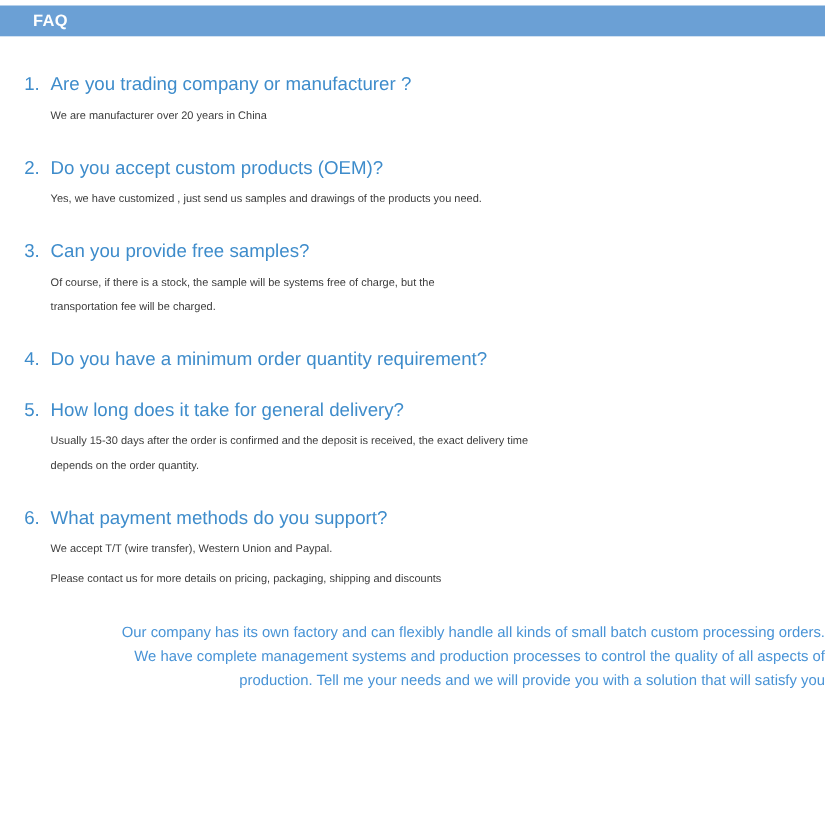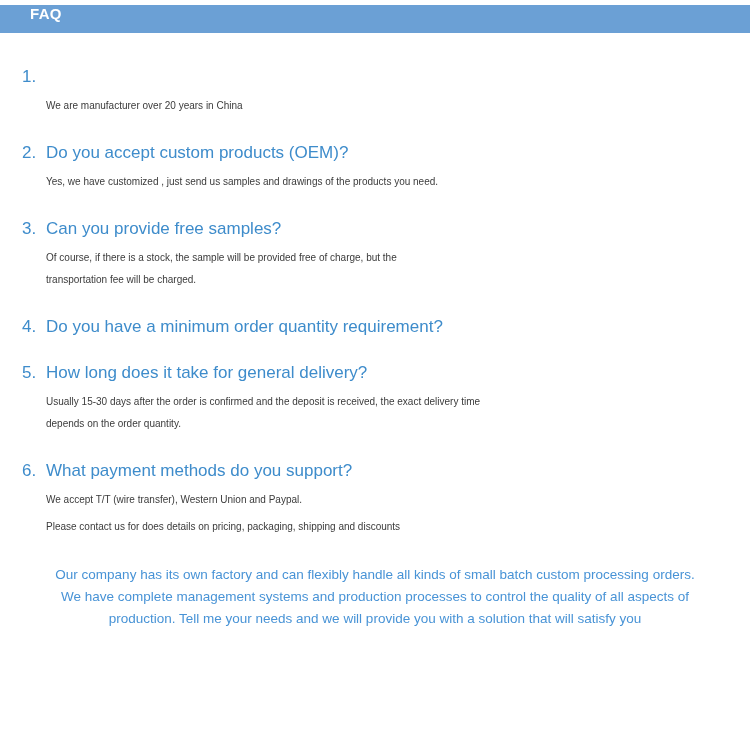--- a/index.html
+++ b/index.html
@@ -16,21 +16,21 @@
   .page {
     width: 750px;
     height: 754px;
     background: #ffffff;
   }
   .header-bar {
     margin-top: 5px;
     height: 28px;
     background: var(--bar-color, #6BA0D5);
     display: flex;
-    align-items: flex-start;
+    align-items: center;
     padding-left: 30px;
     box-sizing: border-box;
   }
   .header-title {
     color: #ffffff;
     font-weight: 700;
     font-size: 15px;
     letter-spacing: 0.3px;
   }
   .content {
@@ -59,55 +59,56 @@
   }
   .answer + .answer {
     margin-top: 5px;
   }
   .footer-note {
     margin-top: 10px;
     color: var(--f-color, #4893D6);
     font-size: 13.5px;
     line-height: 22px;
     white-space: pre;
-    text-align: center;
+    text-align: right;
   }
 </style>
 </head>
 <body>
 
 <div class="page">
 
   <div class="header-bar">
     <span class="header-title">FAQ</span>
   </div>
 
   <div class="content">
 
     <div class="faq-item">
       <div class="question">
         <span class="q-num">1.</span>
+        <span class="q-text">Are you trading company or manufacturer ?</span>
       </div>
       <div class="answer">We are manufacturer over 20 years in China</div>
     </div>
 
     <div class="faq-item">
       <div class="question">
         <span class="q-num">2.</span>
         <span class="q-text">Do you accept custom products (OEM)?</span>
       </div>
       <div class="answer">Yes, we have customized , just send us samples and drawings of the products you need.</div>
     </div>
 
     <div class="faq-item">
       <div class="question">
         <span class="q-num">3.</span>
         <span class="q-text">Can you provide free samples?</span>
       </div>
-      <div class="answer">Of course, if there is a stock, the sample will be provided free of charge, but the
+      <div class="answer">Of course, if there is a stock, the sample will be systems free of charge, but the
 transportation fee will be charged.</div>
     </div>
 
     <div class="faq-item">
       <div class="question">
         <span class="q-num">4.</span>
         <span class="q-text">Do you have a minimum order quantity requirement?</span>
       </div>
     </div>
 
@@ -119,21 +120,21 @@
       <div class="answer">Usually 15-30 days after the order is confirmed and the deposit is received, the exact delivery time
 depends on the order quantity.</div>
     </div>
 
     <div class="faq-item">
       <div class="question">
         <span class="q-num">6.</span>
         <span class="q-text">What payment methods do you support?</span>
       </div>
       <div class="answer">We accept T/T (wire transfer), Western Union and Paypal.</div>
-      <div class="answer">Please contact us for does details on pricing, packaging, shipping and discounts</div>
+      <div class="answer">Please contact us for more details on pricing, packaging, shipping and discounts</div>
     </div>
 
   </div>
 
   <div class="footer-note">Our company has its own factory and can flexibly handle all kinds of small batch custom processing orders.
 We have complete management systems and production processes to control the quality of all aspects of
 production. Tell me your needs and we will provide you with a solution that will satisfy you</div>
 
 </div>
 

